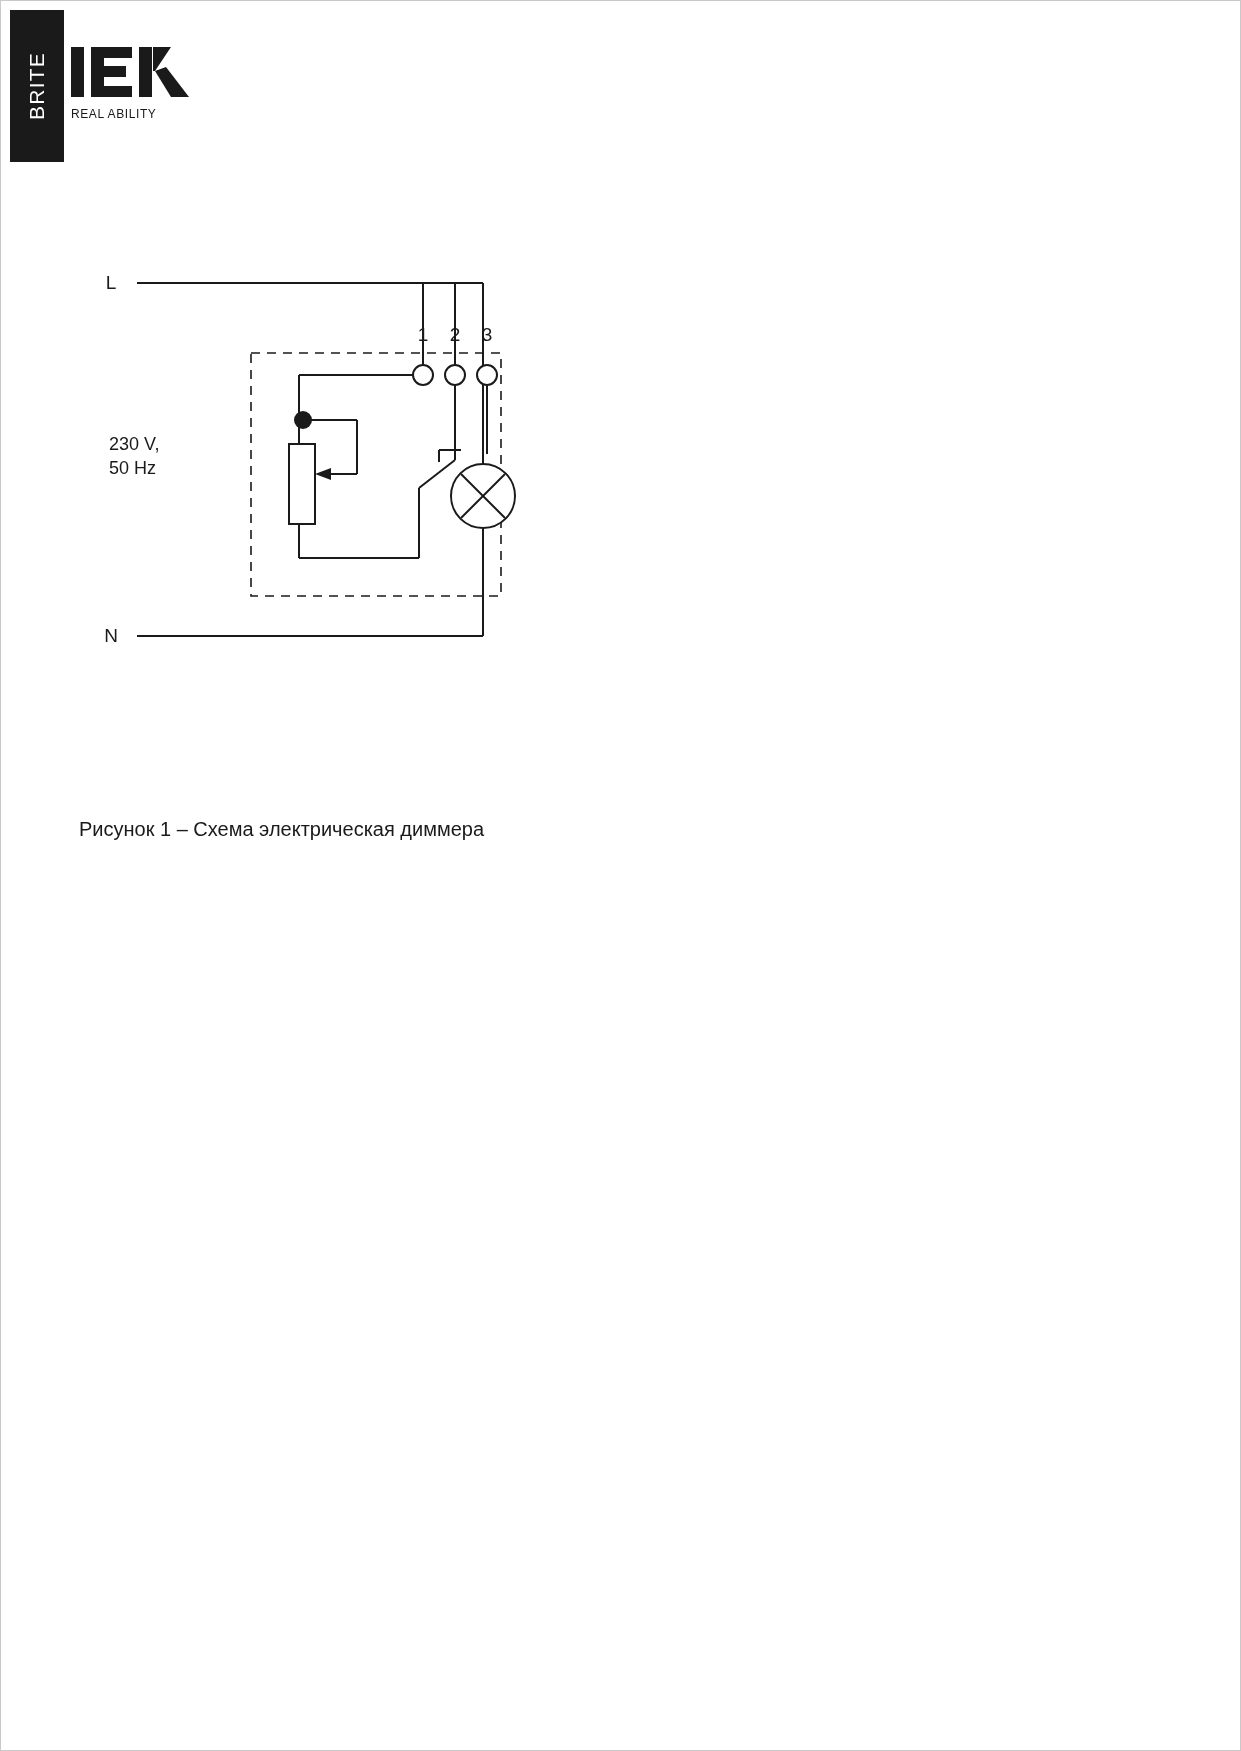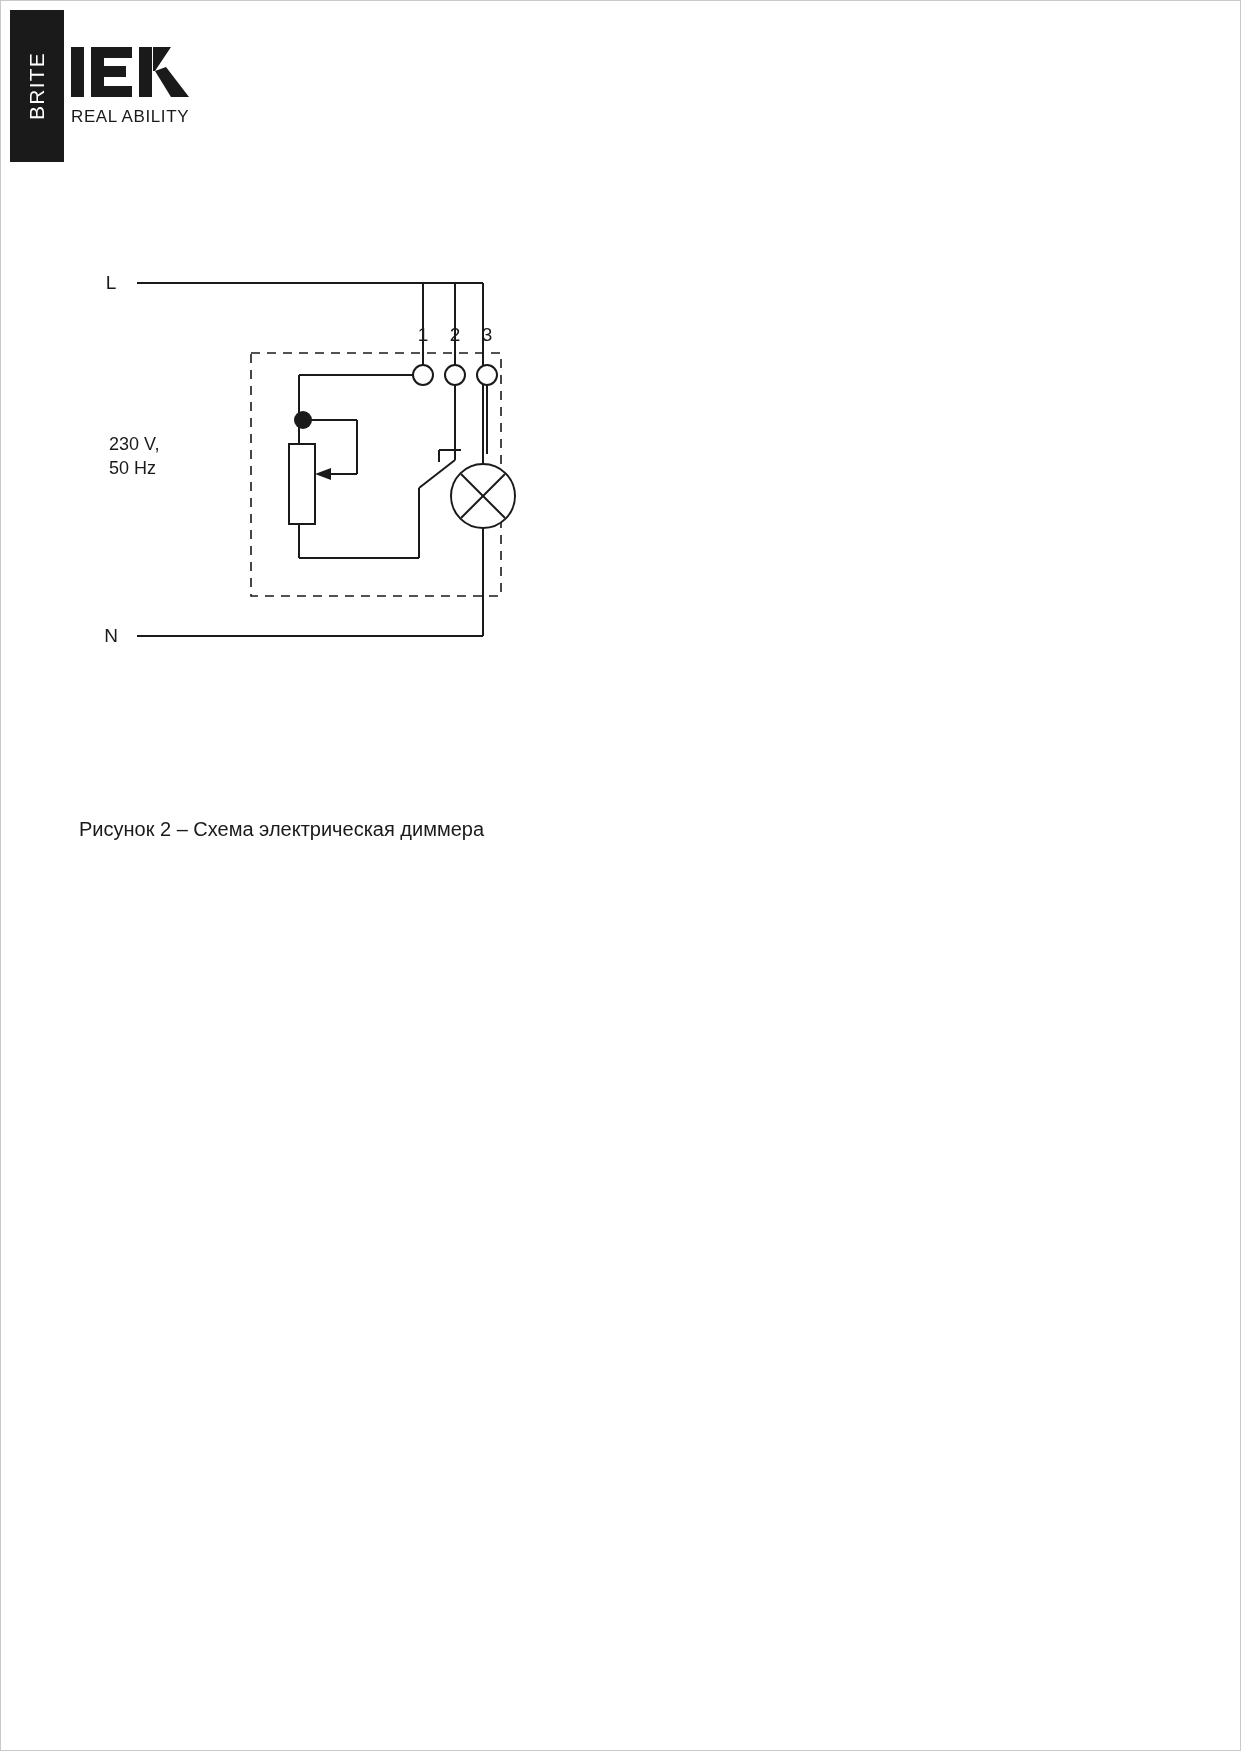--- a/index.html
+++ b/index.html
@@ -50,21 +50,21 @@
     position: absolute;
     left: 70px;
     top: 42px;
     width: 230px;
   }
   .logo-mark {
     display: block;
   }
   .logo-tagline {
     margin-top: 6px;
-    font-size: 17px;
+    font-size: 12px;
     letter-spacing: 0.6px;
     color: #1a1a1a;
   }
 
   
   .diagram-wrap {
     position: absolute;
     left: 60px;
     top: 225px;
     width: 700px;
@@ -164,15 +164,15 @@
 
       <line x1="426" y1="159" x2="426" y2="228" stroke="#1a1a1a" stroke-width="2"></line>
 
       <circle cx="422" cy="270" r="32" fill="#ffffff" stroke="#1a1a1a" stroke-width="2"></circle>
       <line x1="400" y1="248" x2="444" y2="292" stroke="#1a1a1a" stroke-width="2"></line>
       <line x1="444" y1="248" x2="400" y2="292" stroke="#1a1a1a" stroke-width="2"></line>
 
     </svg>
   </div>
 
-  <div class="caption">Рисунок 2 – Схема электрическая диммера</div>
+  <div class="caption">Рисунок 1 – Схема электрическая диммера</div>
 
 </div>
 
 </body></html>

